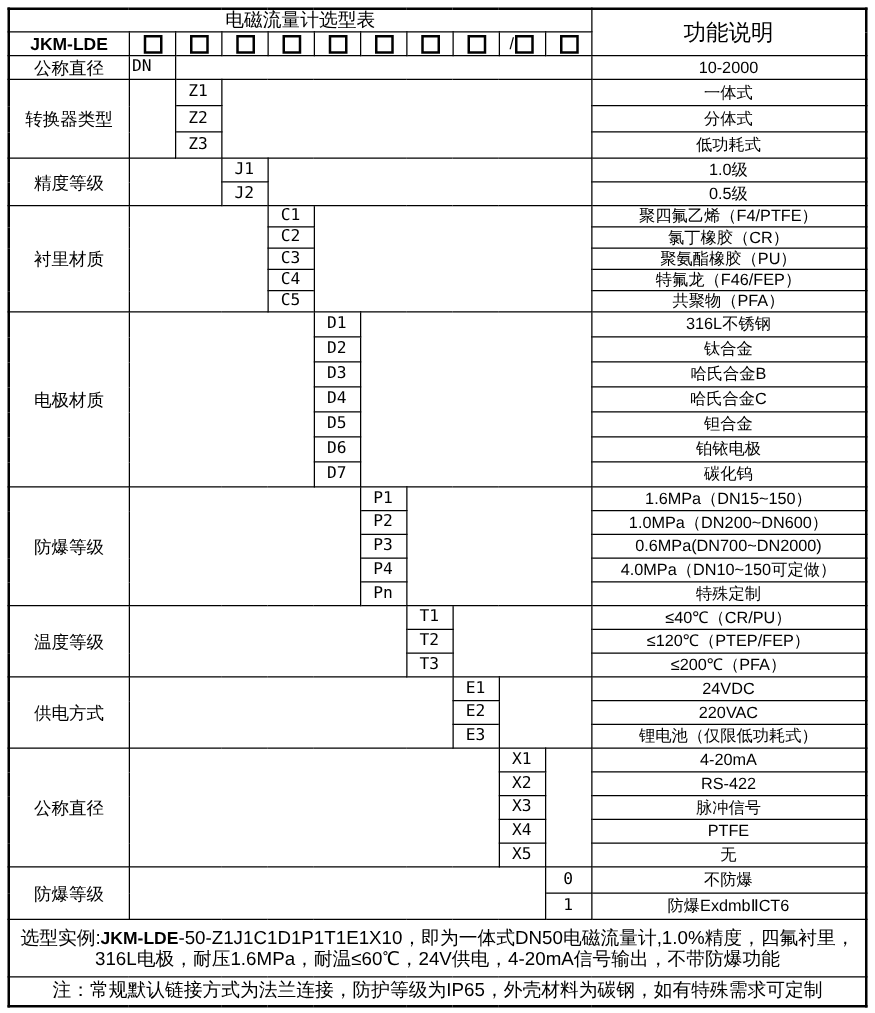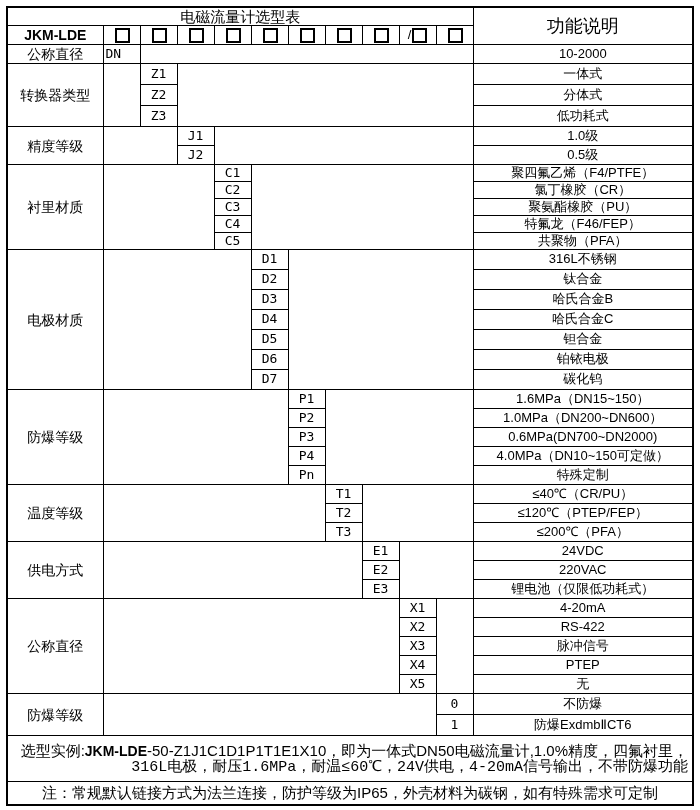--- a/index.html
+++ b/index.html
@@ -11,22 +11,22 @@
   .lbl{font-size:14px;margin-left:32px;}
   .brand{font-weight:700;font-size:14px;}
   .code{font-family:"DejaVu Sans Mono",monospace;font-size:13px;margin-top:44px;}
   .code-left{text-align:left;}
   .desc{font-size:13px;}
   .fill{padding:0;}
   .box-cell{padding:0;}
   .checkbox{display:inline-block;width:11px;height:11px;border:2px solid #000;vertical-align:middle;background:#fff;}
   .slash{font-size:13px;vertical-align:middle;margin-right:1px;}
   .example{font-size:15px;white-space:normal;padding:3px 4px;}
-  .ex-line1{text-align:right;}
-  .ex-line2{text-align:right;font-family:Liberation Mono, monospace;}
+  .ex-line1{text-align:center;}
+  .ex-line2{text-align:center;}
   .note{font-size:15px;text-align:center;padding:2px 4px;}
   tr.rh18{height:18px;} tr.rh19{height:19px;} tr.rh17{height:17px;}
   tr.rh20{height:20px;} tr.rh21{height:21px;} tr.rh46{height:46px;}
 </style>
 </head>
 <body>
 
 <table>
   <colgroup>
     <col style="width:96px">
@@ -220,21 +220,21 @@
   <tr class="rh19">
         <td class="code">X2</td>
         <td class="desc">RS-422</td>
       </tr>
   <tr class="rh19">
         <td class="code">X3</td>
         <td class="desc">脉冲信号</td>
       </tr>
   <tr class="rh19">
         <td class="code">X4</td>
-        <td class="desc">PTEP</td>
+        <td class="desc">PTFE</td>
       </tr>
   <tr class="rh19">
         <td class="code">X5</td>
         <td class="desc">无</td>
       </tr>
 
   <tr class="rh21">
     <td class="lbl" rowspan="2">防爆等级</td>
     <td class="fill" rowspan="2" colspan="9"></td>
     <td class="code">0</td>

